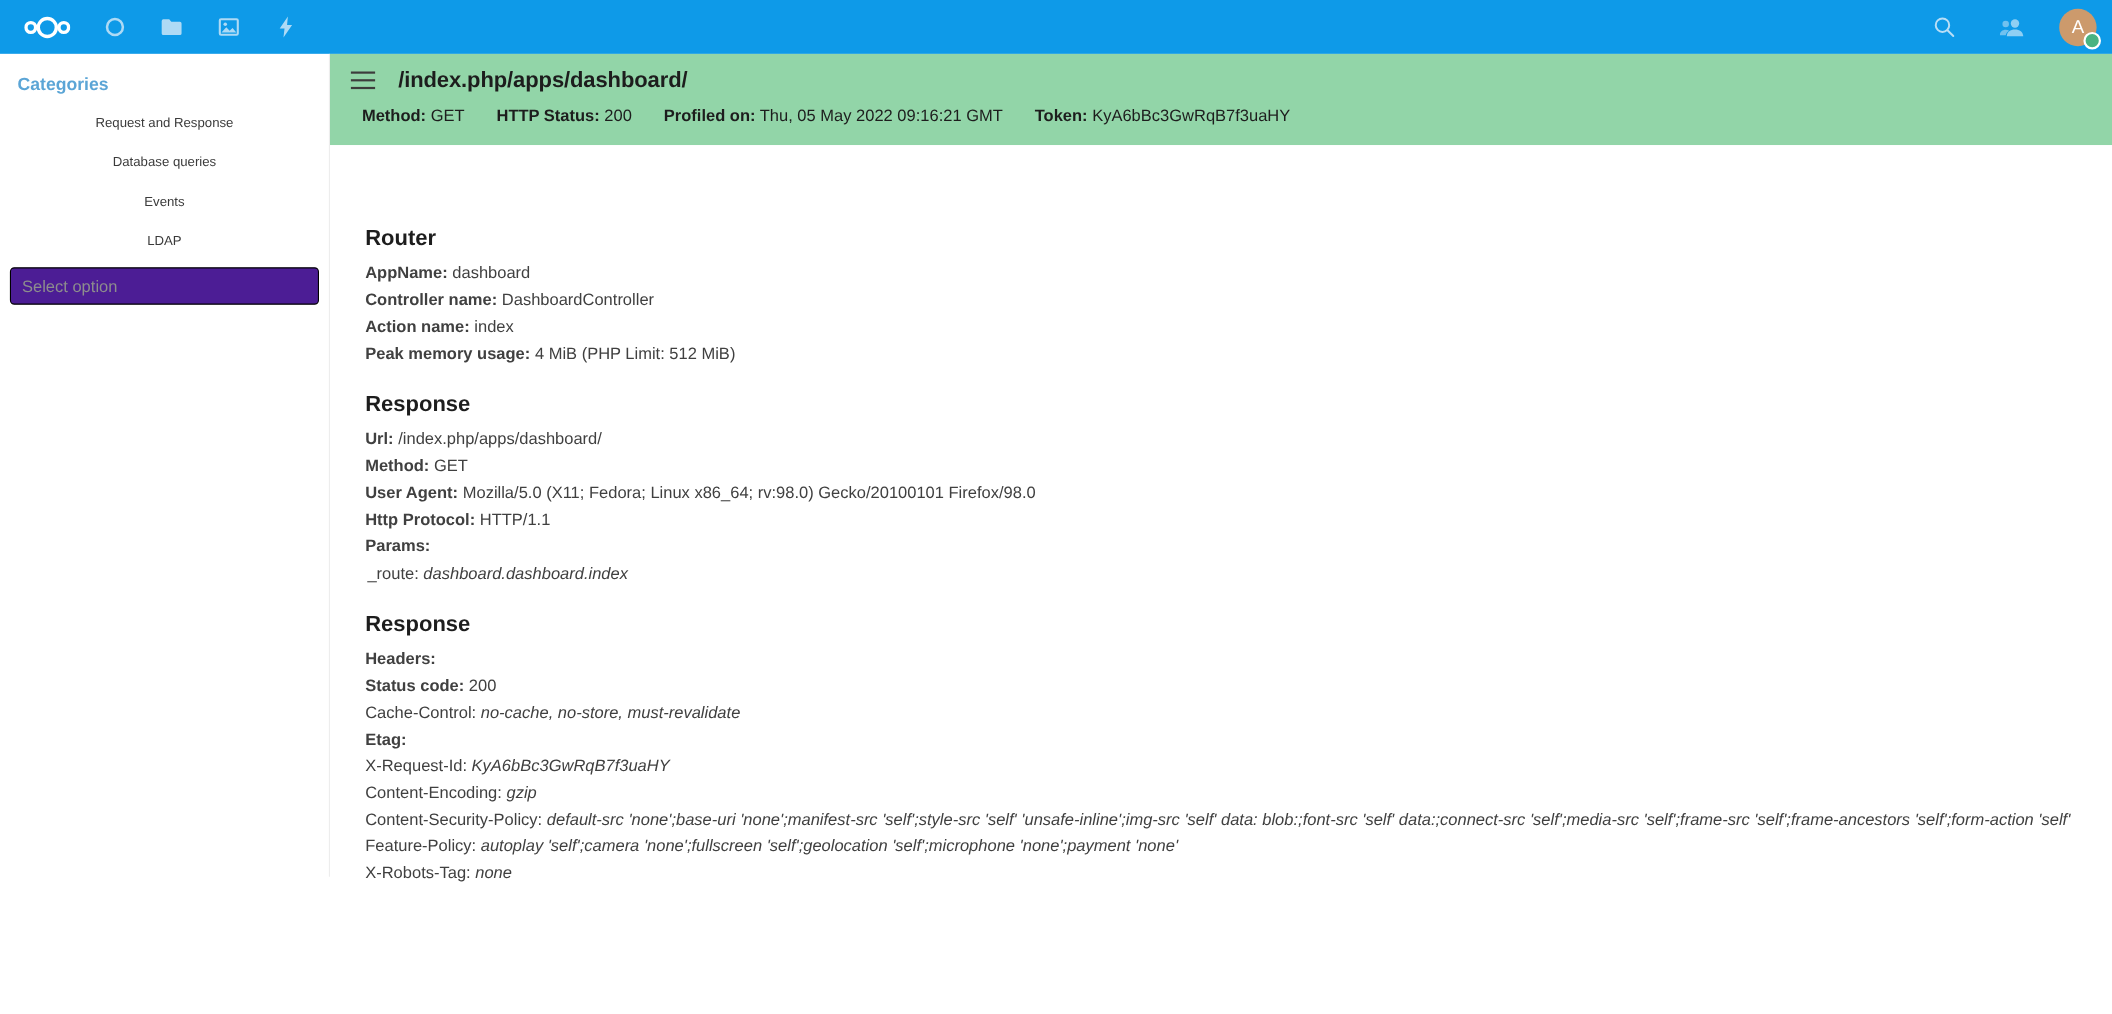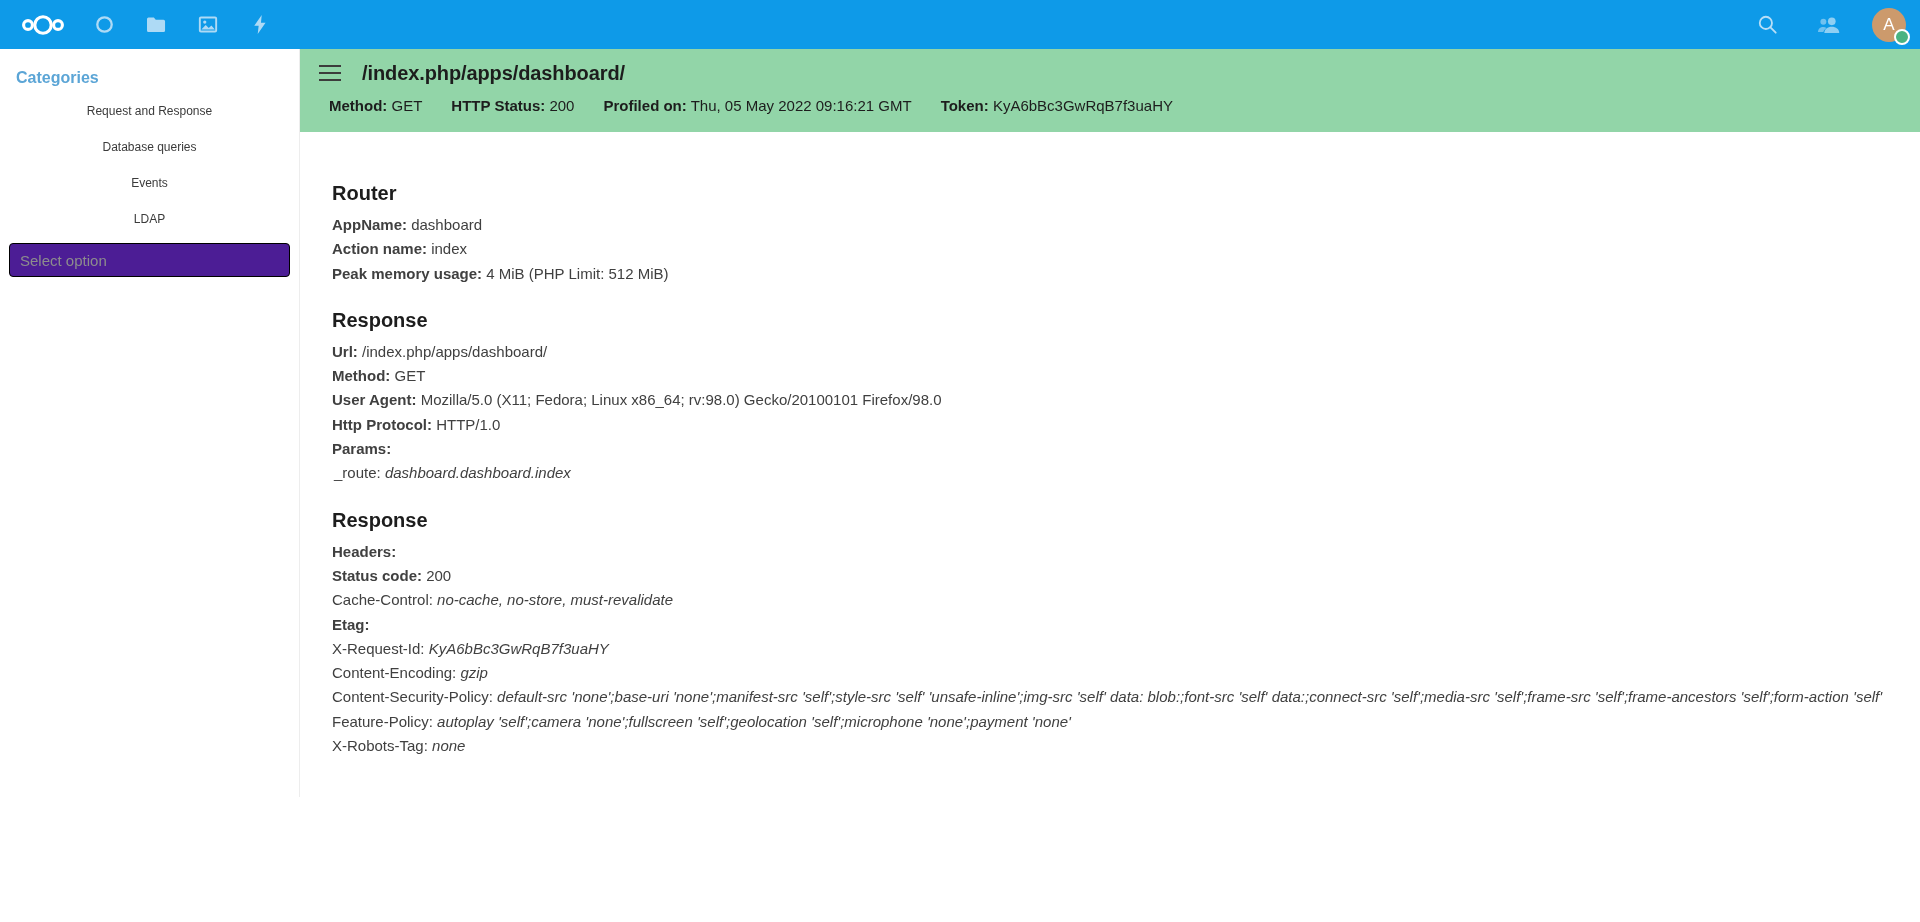--- a/index.html
+++ b/index.html
@@ -115,21 +115,21 @@
     gap: 29px;
   }
   .meta-item { white-space: nowrap; }
   .meta-item b { font-weight: bold; }
 
   
   #content {
     position: absolute; top: 132px; left: 300px;
     width: 1620px; height: 675px;
     background: #ffffff;
-    padding: 50px 18px 0 32px;
+    padding: 74px 18px 0 32px;
     overflow: hidden;
   }
   .sec-title {
     font-size: 20px; font-weight: bold; color: #1d1d1d;
     margin-bottom: 8px;
   }
   .sec + .sec { margin-top: 23px; }
   .line {
     font-size: 15px; color: #404040;
     line-height: 24.3px;
@@ -243,20 +243,24 @@
 
 <div id="content">
 
   <div class="sec">
     <div class="sec-title">Router</div>
     <div class="line">
       <b>AppName:</b>
       <span>dashboard</span>
     </div>
     <div class="line">
+      <b>Controller name:</b>
+      <span>DashboardController</span>
+    </div>
+    <div class="line">
       <b>Action name:</b>
       <span>index</span>
     </div>
     <div class="line">
       <b>Peak memory usage:</b>
       <span>4 MiB (PHP Limit: 512 MiB)</span>
     </div>
   </div>
 
   <div class="sec">
@@ -268,21 +272,21 @@
     <div class="line">
       <b>Method:</b>
       <span>GET</span>
     </div>
     <div class="line">
       <b>User Agent:</b>
       <span>Mozilla/5.0 (X11; Fedora; Linux x86_64; rv:98.0) Gecko/20100101 Firefox/98.0</span>
     </div>
     <div class="line">
       <b>Http Protocol:</b>
-      <span>HTTP/1.0</span>
+      <span>HTTP/1.1</span>
     </div>
     <div class="line">
       <b>Params:</b>
     </div>
     <div class="line indent">
       <span>_route:</span>
       <i>dashboard.dashboard.index</i>
     </div>
   </div>
 

